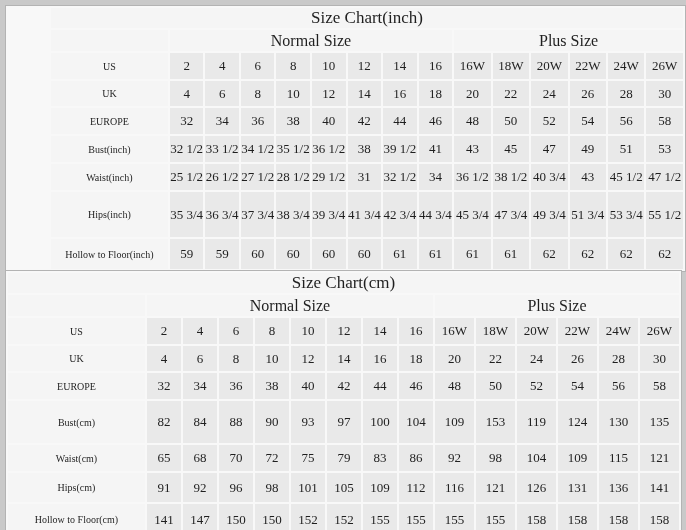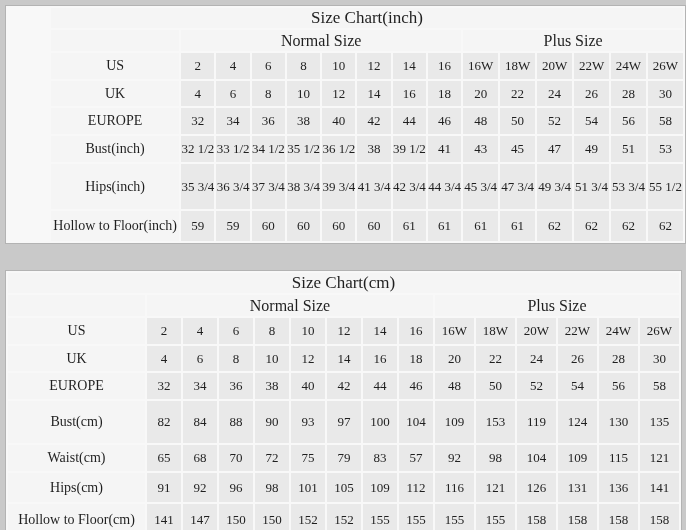--- a/index.html
+++ b/index.html
@@ -44,21 +44,21 @@
   }
   .group-cell {
     background: var(--head-bg, #f5f5f5);
     font-size: 16px;
   }
   .corner-cell {
     background: var(--head-bg, #f5f5f5);
   }
   .label-cell {
     background: var(--head-bg, #f5f5f5);
-    font-size: 14px;
+    font-size: 10px;
   }
   .data-cell {
     background: var(--cell-bg, #e9e9e9);
     font-size: 13px;
   }
 </style>
 </head>
 <body>
 
 <div class="stage">
@@ -150,20 +150,37 @@
           <td class="data-cell">38</td>
           <td class="data-cell">39 1/2</td>
           <td class="data-cell">41</td>
           <td class="data-cell">43</td>
           <td class="data-cell">45</td>
           <td class="data-cell">47</td>
           <td class="data-cell">49</td>
           <td class="data-cell">51</td>
           <td class="data-cell">53</td>
         </tr>
+        <tr style="height: 26px;">
+          <th class="label-cell">Waist(inch)</th>
+          <td class="data-cell">25 1/2</td>
+          <td class="data-cell">26 1/2</td>
+          <td class="data-cell">27 1/2</td>
+          <td class="data-cell">28 1/2</td>
+          <td class="data-cell">29 1/2</td>
+          <td class="data-cell">31</td>
+          <td class="data-cell">32 1/2</td>
+          <td class="data-cell">34</td>
+          <td class="data-cell">36 1/2</td>
+          <td class="data-cell">38 1/2</td>
+          <td class="data-cell">40 3/4</td>
+          <td class="data-cell">43</td>
+          <td class="data-cell">45 1/2</td>
+          <td class="data-cell">47 1/2</td>
+        </tr>
         <tr style="height: 45px;">
           <th class="label-cell">Hips(inch)</th>
           <td class="data-cell">35 3/4</td>
           <td class="data-cell">36 3/4</td>
           <td class="data-cell">37 3/4</td>
           <td class="data-cell">38 3/4</td>
           <td class="data-cell">39 3/4</td>
           <td class="data-cell">41 3/4</td>
           <td class="data-cell">42 3/4</td>
           <td class="data-cell">44 3/4</td>
@@ -290,21 +307,21 @@
         </tr>
         <tr style="height: 26px;">
           <th class="label-cell">Waist(cm)</th>
           <td class="data-cell">65</td>
           <td class="data-cell">68</td>
           <td class="data-cell">70</td>
           <td class="data-cell">72</td>
           <td class="data-cell">75</td>
           <td class="data-cell">79</td>
           <td class="data-cell">83</td>
-          <td class="data-cell">57</td>
+          <td class="data-cell">86</td>
           <td class="data-cell">92</td>
           <td class="data-cell">98</td>
           <td class="data-cell">104</td>
           <td class="data-cell">109</td>
           <td class="data-cell">115</td>
           <td class="data-cell">121</td>
         </tr>
         <tr style="height: 29px;">
           <th class="label-cell">Hips(cm)</th>
           <td class="data-cell">91</td>

